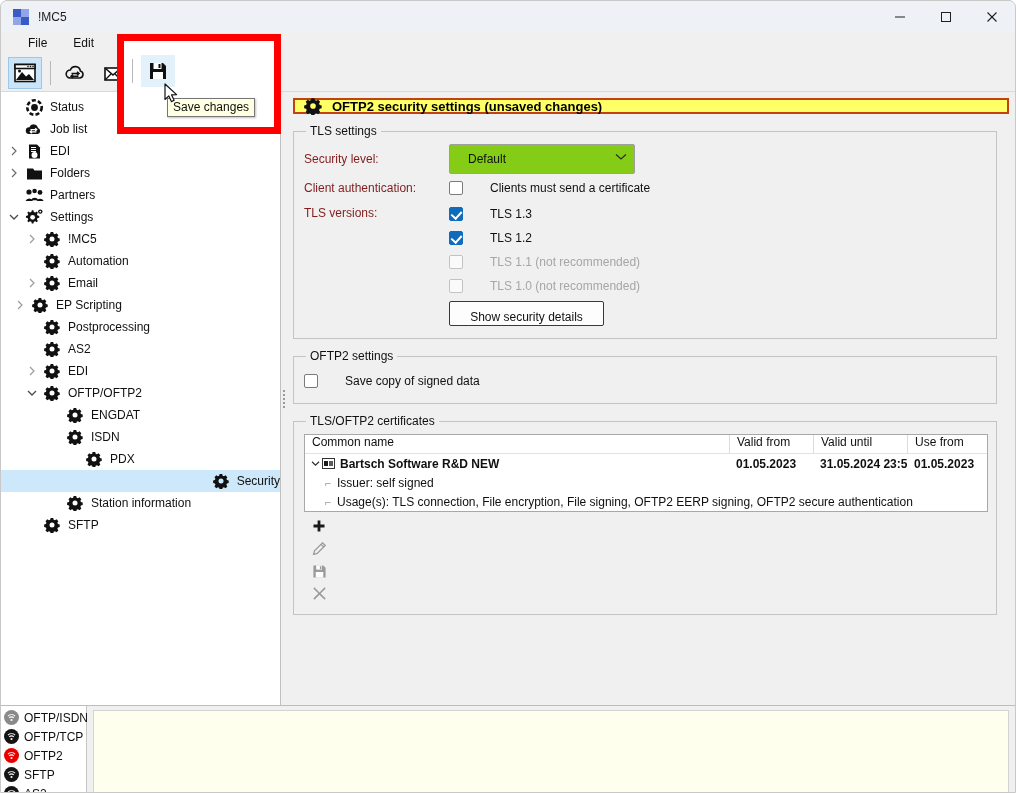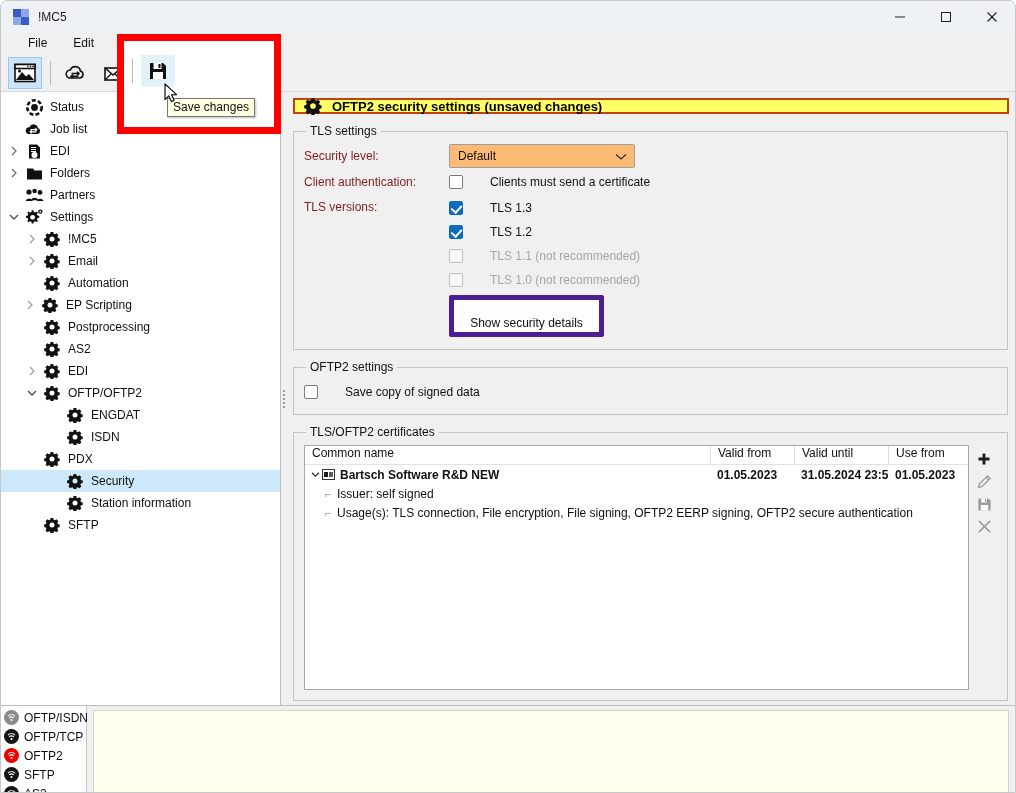--- a/index.html
+++ b/index.html
@@ -69,21 +69,21 @@
   .sidebar {
     width: 280px; background: #ffffff;
     border-right: 1px solid #c0c0c0;
     padding-top: 4px; overflow:hidden;
     position: relative;
   }
   .tree-row {
     display:flex; align-items:center; height: 22px;
     padding-left: 4px; white-space: nowrap; font-size: 12px; color:#101010;
   }
-  .tree-row.selected { background: #cde8fb; }
+  .tree-row.selected { background: #cde8fb; justify-content: flex-end; }
   .chev { width:18px; height:22px; display:flex; align-items:center; justify-content:center; color:#6b6b6b; flex:0 0 auto;}
   .chev.empty { visibility:hidden; }
   .tico { width:22px; display:flex; align-items:center; justify-content:center; flex:0 0 auto; }
   .tlabel { margin-left:5px; }
 
   .splitter { width: 6px; background:#f0f0f0; display:flex; align-items:center; justify-content:center; }
   .grip { width:2px; }
   .grip i { display:block; width:2px; height:2px; background:#9a9a9a; margin:2px 0; }
 
   
@@ -93,57 +93,57 @@
   }
   .page-header {
     background: #ffff66; border: 2px solid #c2410c;
     height: 16px; display:flex; align-items:center; padding-left: 9px;
     font-weight: bold; font-size: 13px; color:#000;
   }
   .page-header .gear { margin-right: 10px; display:flex; }
 
   fieldset.grp {
     border: 1px solid #c4c4c4; border-radius: 0;
-    margin: 10px 1px 0 0; padding: 6px 10px 10px 10px;
+    margin: 10px 12px 0 0; padding: 6px 10px 10px 10px;
   }
   fieldset.grp > legend { font-size: 12px; color:#101010; padding: 0 4px; margin-left: 2px; }
 
   .frow { display:flex; align-items:center; min-height: 24px; margin-bottom: 2px; }
   .flabel { width: 145px; font-size: 12px; color:#7f1d1d; }
   .fctl { flex:1; }
   .combo-wrap { position:relative; width:186px; }
   .combo-wrap .cv {
-    width:186px; height:24px; border:1px solid #9e9e9e; background:#fdba74;
-    display:flex; align-items:center; padding-left:8px; font-size:12px; color:#101010;
+    width:186px; height:30px; border:1px solid #9e9e9e; background:#84cc16;
+    display:flex; align-items:center; padding-left:18px; font-size:12px; color:#101010;
     border-radius:2px;
   }
   .combo-wrap .carrow { position:absolute; right:8px; top:6px; color:#2b2b2b; }
 
   .cbrow { display:flex; align-items:center; height:24px;gap:20px; }
   .cb {
     width:14px; height:14px; border:1px solid #7a7a7a; background:#fff;
     border-radius:2px; flex:0 0 auto; margin-right:7px; position:relative;
   }
   .cb.checked { background:#0f6cbd; border-color:#0f6cbd; }
   .cb.checked:after {
     content:""; position:absolute; left:3px; top:1px; width:5px; height:8px;
     border:solid #fff; border-width:0 2px 2px 0; transform:rotate(42deg);
   }
   .cb.disabled { border-color:#c3c3c3; background:#fafafa; }
   .cbtext { font-size:12px; color:#101010; }
   .cbtext.dim { color:#a6a6a6; }
 
   .btn {
-    height:25px; min-width:155px; border:5px solid #4c1d95; background:#fdfdfd;
+    height:25px; min-width:155px; border:1px solid #4c1d95; background:#fdfdfd;
     font-family:"Liberation Sans", sans-serif; font-size:12px; color:#101010;
-    border-radius:2px; padding:16px 10px;
+    border-radius:2px; padding:8px 10px;
   }
 
   
-  .certbox { display:flex; }
+  .certbox { display:flex;flex-direction:column; }
   .certtree {
     flex:1; background:#fff; border:1px solid #a8a8a8; height: 245px; overflow:hidden;
     position:relative;
   }
   .ct-header {
     display:flex; height:19px; font-size:12px; color:#101010; border-bottom:1px solid #e2e2e2;
   }
   .ct-header > div { padding-left: 7px; position:relative; }
   .ct-header > div + div { border-left:1px solid #dcdcdc; }
   .col-name { flex:1; }
@@ -374,94 +374,94 @@
         <span class="tico">
             <svg width="16" height="16" viewBox="0 0 16 16">
               <path d="M6.6 0.8 l2.8 0 l0.5 1.9 l1.4 0.6 l1.7 -1.05 l2 2 l-1.05 1.7 l0.6 1.4 l1.9 0.5 l0 2.8 l-1.9 0.5 l-0.6 1.4 l1.05 1.7 l-2 2 l-1.7 -1.05 l-1.4 0.6 l-0.5 1.9 l-2.8 0 l-0.5 -1.9 l-1.4 -0.6 l-1.7 1.05 l-2 -2 l1.05 -1.7 l-0.6 -1.4 l-1.9 -0.5 l0 -2.8 l1.9 -0.5 l0.6 -1.4 l-1.05 -1.7 l2 -2 l1.7 1.05 l1.4 -0.6 Z" fill="#111" transform="scale(0.92) translate(0.6,0.3)"></path>
               <circle cx="8" cy="8" r="2.5" fill="#fff"></circle>
             </svg>
           </span>
         <span class="tlabel">!MC5</span>
       </div>
 
       <div class="tree-row" style="padding-left:22px">
-        <span class="chev">
-            <svg width="8" height="10" viewBox="0 0 8 10">
-              <path d="M2 1 L6 5 L2 9" fill="none" stroke="#9b9b9b" stroke-width="1.2"></path>
-            </svg>
-          </span>
-        <span class="tico">
-            <svg width="16" height="16" viewBox="0 0 16 16">
-              <path d="M6.6 0.8 l2.8 0 l0.5 1.9 l1.4 0.6 l1.7 -1.05 l2 2 l-1.05 1.7 l0.6 1.4 l1.9 0.5 l0 2.8 l-1.9 0.5 l-0.6 1.4 l1.05 1.7 l-2 2 l-1.7 -1.05 l-1.4 0.6 l-0.5 1.9 l-2.8 0 l-0.5 -1.9 l-1.4 -0.6 l-1.7 1.05 l-2 -2 l1.05 -1.7 l-0.6 -1.4 l-1.9 -0.5 l0 -2.8 l1.9 -0.5 l0.6 -1.4 l-1.05 -1.7 l2 -2 l1.7 1.05 l1.4 -0.6 Z" fill="#111" transform="scale(0.92) translate(0.6,0.3)"></path>
-              <circle cx="8" cy="8" r="2.5" fill="#fff"></circle>
-            </svg>
-          </span>
-        <span class="tlabel">Email</span>
-      </div>
-
-      <div class="tree-row" style="padding-left:22px">
         <span class="chev empty"></span>
         <span class="tico">
             <svg width="16" height="16" viewBox="0 0 16 16">
               <path d="M6.6 0.8 l2.8 0 l0.5 1.9 l1.4 0.6 l1.7 -1.05 l2 2 l-1.05 1.7 l0.6 1.4 l1.9 0.5 l0 2.8 l-1.9 0.5 l-0.6 1.4 l1.05 1.7 l-2 2 l-1.7 -1.05 l-1.4 0.6 l-0.5 1.9 l-2.8 0 l-0.5 -1.9 l-1.4 -0.6 l-1.7 1.05 l-2 -2 l1.05 -1.7 l-0.6 -1.4 l-1.9 -0.5 l0 -2.8 l1.9 -0.5 l0.6 -1.4 l-1.05 -1.7 l2 -2 l1.7 1.05 l1.4 -0.6 Z" fill="#111" transform="scale(0.92) translate(0.6,0.3)"></path>
               <circle cx="8" cy="8" r="2.5" fill="#fff"></circle>
             </svg>
           </span>
         <span class="tlabel">Automation</span>
-      </div>
-
-      <div class="tree-row" style="padding-left:20px">
-        <span class="chev">
-            <svg width="8" height="10" viewBox="0 0 8 10">
-              <path d="M2 1 L6 5 L2 9" fill="none" stroke="#9b9b9b" stroke-width="1.2"></path>
-            </svg>
-          </span>
-        <span class="tico">
-            <svg width="16" height="16" viewBox="0 0 16 16">
-              <path d="M6.6 0.8 l2.8 0 l0.5 1.9 l1.4 0.6 l1.7 -1.05 l2 2 l-1.05 1.7 l0.6 1.4 l1.9 0.5 l0 2.8 l-1.9 0.5 l-0.6 1.4 l1.05 1.7 l-2 2 l-1.7 -1.05 l-1.4 0.6 l-0.5 1.9 l-2.8 0 l-0.5 -1.9 l-1.4 -0.6 l-1.7 1.05 l-2 -2 l1.05 -1.7 l-0.6 -1.4 l-1.9 -0.5 l0 -2.8 l1.9 -0.5 l0.6 -1.4 l-1.05 -1.7 l2 -2 l1.7 1.05 l1.4 -0.6 Z" fill="#111" transform="scale(0.92) translate(0.6,0.3)"></path>
-              <circle cx="8" cy="8" r="2.5" fill="#fff"></circle>
-            </svg>
-          </span>
-        <span class="tlabel">EP Scripting</span>
-      </div>
-
-      <div class="tree-row" style="padding-left:22px">
-        <span class="chev empty"></span>
-        <span class="tico">
-            <svg width="16" height="16" viewBox="0 0 16 16">
-              <path d="M6.6 0.8 l2.8 0 l0.5 1.9 l1.4 0.6 l1.7 -1.05 l2 2 l-1.05 1.7 l0.6 1.4 l1.9 0.5 l0 2.8 l-1.9 0.5 l-0.6 1.4 l1.05 1.7 l-2 2 l-1.7 -1.05 l-1.4 0.6 l-0.5 1.9 l-2.8 0 l-0.5 -1.9 l-1.4 -0.6 l-1.7 1.05 l-2 -2 l1.05 -1.7 l-0.6 -1.4 l-1.9 -0.5 l0 -2.8 l1.9 -0.5 l0.6 -1.4 l-1.05 -1.7 l2 -2 l1.7 1.05 l1.4 -0.6 Z" fill="#111" transform="scale(0.92) translate(0.6,0.3)"></path>
-              <circle cx="8" cy="8" r="2.5" fill="#fff"></circle>
-            </svg>
-          </span>
-        <span class="tlabel">Postprocessing</span>
-      </div>
-
-      <div class="tree-row" style="padding-left:22px">
-        <span class="chev empty"></span>
-        <span class="tico">
-            <svg width="16" height="16" viewBox="0 0 16 16">
-              <path d="M6.6 0.8 l2.8 0 l0.5 1.9 l1.4 0.6 l1.7 -1.05 l2 2 l-1.05 1.7 l0.6 1.4 l1.9 0.5 l0 2.8 l-1.9 0.5 l-0.6 1.4 l1.05 1.7 l-2 2 l-1.7 -1.05 l-1.4 0.6 l-0.5 1.9 l-2.8 0 l-0.5 -1.9 l-1.4 -0.6 l-1.7 1.05 l-2 -2 l1.05 -1.7 l-0.6 -1.4 l-1.9 -0.5 l0 -2.8 l1.9 -0.5 l0.6 -1.4 l-1.05 -1.7 l2 -2 l1.7 1.05 l1.4 -0.6 Z" fill="#111" transform="scale(0.92) translate(0.6,0.3)"></path>
-              <circle cx="8" cy="8" r="2.5" fill="#fff"></circle>
-            </svg>
-          </span>
-        <span class="tlabel">AS2</span>
       </div>
 
       <div class="tree-row" style="padding-left:22px">
         <span class="chev">
             <svg width="8" height="10" viewBox="0 0 8 10">
               <path d="M2 1 L6 5 L2 9" fill="none" stroke="#9b9b9b" stroke-width="1.2"></path>
             </svg>
           </span>
         <span class="tico">
             <svg width="16" height="16" viewBox="0 0 16 16">
               <path d="M6.6 0.8 l2.8 0 l0.5 1.9 l1.4 0.6 l1.7 -1.05 l2 2 l-1.05 1.7 l0.6 1.4 l1.9 0.5 l0 2.8 l-1.9 0.5 l-0.6 1.4 l1.05 1.7 l-2 2 l-1.7 -1.05 l-1.4 0.6 l-0.5 1.9 l-2.8 0 l-0.5 -1.9 l-1.4 -0.6 l-1.7 1.05 l-2 -2 l1.05 -1.7 l-0.6 -1.4 l-1.9 -0.5 l0 -2.8 l1.9 -0.5 l0.6 -1.4 l-1.05 -1.7 l2 -2 l1.7 1.05 l1.4 -0.6 Z" fill="#111" transform="scale(0.92) translate(0.6,0.3)"></path>
               <circle cx="8" cy="8" r="2.5" fill="#fff"></circle>
             </svg>
           </span>
+        <span class="tlabel">Email</span>
+      </div>
+
+      <div class="tree-row" style="padding-left:10px">
+        <span class="chev">
+            <svg width="8" height="10" viewBox="0 0 8 10">
+              <path d="M2 1 L6 5 L2 9" fill="none" stroke="#9b9b9b" stroke-width="1.2"></path>
+            </svg>
+          </span>
+        <span class="tico">
+            <svg width="16" height="16" viewBox="0 0 16 16">
+              <path d="M6.6 0.8 l2.8 0 l0.5 1.9 l1.4 0.6 l1.7 -1.05 l2 2 l-1.05 1.7 l0.6 1.4 l1.9 0.5 l0 2.8 l-1.9 0.5 l-0.6 1.4 l1.05 1.7 l-2 2 l-1.7 -1.05 l-1.4 0.6 l-0.5 1.9 l-2.8 0 l-0.5 -1.9 l-1.4 -0.6 l-1.7 1.05 l-2 -2 l1.05 -1.7 l-0.6 -1.4 l-1.9 -0.5 l0 -2.8 l1.9 -0.5 l0.6 -1.4 l-1.05 -1.7 l2 -2 l1.7 1.05 l1.4 -0.6 Z" fill="#111" transform="scale(0.92) translate(0.6,0.3)"></path>
+              <circle cx="8" cy="8" r="2.5" fill="#fff"></circle>
+            </svg>
+          </span>
+        <span class="tlabel">EP Scripting</span>
+      </div>
+
+      <div class="tree-row" style="padding-left:22px">
+        <span class="chev empty"></span>
+        <span class="tico">
+            <svg width="16" height="16" viewBox="0 0 16 16">
+              <path d="M6.6 0.8 l2.8 0 l0.5 1.9 l1.4 0.6 l1.7 -1.05 l2 2 l-1.05 1.7 l0.6 1.4 l1.9 0.5 l0 2.8 l-1.9 0.5 l-0.6 1.4 l1.05 1.7 l-2 2 l-1.7 -1.05 l-1.4 0.6 l-0.5 1.9 l-2.8 0 l-0.5 -1.9 l-1.4 -0.6 l-1.7 1.05 l-2 -2 l1.05 -1.7 l-0.6 -1.4 l-1.9 -0.5 l0 -2.8 l1.9 -0.5 l0.6 -1.4 l-1.05 -1.7 l2 -2 l1.7 1.05 l1.4 -0.6 Z" fill="#111" transform="scale(0.92) translate(0.6,0.3)"></path>
+              <circle cx="8" cy="8" r="2.5" fill="#fff"></circle>
+            </svg>
+          </span>
+        <span class="tlabel">Postprocessing</span>
+      </div>
+
+      <div class="tree-row" style="padding-left:22px">
+        <span class="chev empty"></span>
+        <span class="tico">
+            <svg width="16" height="16" viewBox="0 0 16 16">
+              <path d="M6.6 0.8 l2.8 0 l0.5 1.9 l1.4 0.6 l1.7 -1.05 l2 2 l-1.05 1.7 l0.6 1.4 l1.9 0.5 l0 2.8 l-1.9 0.5 l-0.6 1.4 l1.05 1.7 l-2 2 l-1.7 -1.05 l-1.4 0.6 l-0.5 1.9 l-2.8 0 l-0.5 -1.9 l-1.4 -0.6 l-1.7 1.05 l-2 -2 l1.05 -1.7 l-0.6 -1.4 l-1.9 -0.5 l0 -2.8 l1.9 -0.5 l0.6 -1.4 l-1.05 -1.7 l2 -2 l1.7 1.05 l1.4 -0.6 Z" fill="#111" transform="scale(0.92) translate(0.6,0.3)"></path>
+              <circle cx="8" cy="8" r="2.5" fill="#fff"></circle>
+            </svg>
+          </span>
+        <span class="tlabel">AS2</span>
+      </div>
+
+      <div class="tree-row" style="padding-left:22px">
+        <span class="chev">
+            <svg width="8" height="10" viewBox="0 0 8 10">
+              <path d="M2 1 L6 5 L2 9" fill="none" stroke="#9b9b9b" stroke-width="1.2"></path>
+            </svg>
+          </span>
+        <span class="tico">
+            <svg width="16" height="16" viewBox="0 0 16 16">
+              <path d="M6.6 0.8 l2.8 0 l0.5 1.9 l1.4 0.6 l1.7 -1.05 l2 2 l-1.05 1.7 l0.6 1.4 l1.9 0.5 l0 2.8 l-1.9 0.5 l-0.6 1.4 l1.05 1.7 l-2 2 l-1.7 -1.05 l-1.4 0.6 l-0.5 1.9 l-2.8 0 l-0.5 -1.9 l-1.4 -0.6 l-1.7 1.05 l-2 -2 l1.05 -1.7 l-0.6 -1.4 l-1.9 -0.5 l0 -2.8 l1.9 -0.5 l0.6 -1.4 l-1.05 -1.7 l2 -2 l1.7 1.05 l1.4 -0.6 Z" fill="#111" transform="scale(0.92) translate(0.6,0.3)"></path>
+              <circle cx="8" cy="8" r="2.5" fill="#fff"></circle>
+            </svg>
+          </span>
         <span class="tlabel">EDI</span>
       </div>
 
       <div class="tree-row" style="padding-left:22px">
         <span class="chev">
             <svg width="10" height="8" viewBox="0 0 10 8">
               <path d="M1 2 L5 6 L9 2" fill="none" stroke="#4b4b4b" stroke-width="1.3"></path>
             </svg>
           </span>
         <span class="tico">
@@ -488,21 +488,21 @@
         <span class="chev empty"></span>
         <span class="tico">
             <svg width="16" height="16" viewBox="0 0 16 16">
               <path d="M6.6 0.8 l2.8 0 l0.5 1.9 l1.4 0.6 l1.7 -1.05 l2 2 l-1.05 1.7 l0.6 1.4 l1.9 0.5 l0 2.8 l-1.9 0.5 l-0.6 1.4 l1.05 1.7 l-2 2 l-1.7 -1.05 l-1.4 0.6 l-0.5 1.9 l-2.8 0 l-0.5 -1.9 l-1.4 -0.6 l-1.7 1.05 l-2 -2 l1.05 -1.7 l-0.6 -1.4 l-1.9 -0.5 l0 -2.8 l1.9 -0.5 l0.6 -1.4 l-1.05 -1.7 l2 -2 l1.7 1.05 l1.4 -0.6 Z" fill="#111" transform="scale(0.92) translate(0.6,0.3)"></path>
               <circle cx="8" cy="8" r="2.5" fill="#fff"></circle>
             </svg>
           </span>
         <span class="tlabel">ISDN</span>
       </div>
 
-      <div class="tree-row" style="padding-left:22px">
+      <div class="tree-row" style="padding-left:64px">
         <span class="chev empty"></span>
         <span class="tico">
             <svg width="16" height="16" viewBox="0 0 16 16">
               <path d="M6.6 0.8 l2.8 0 l0.5 1.9 l1.4 0.6 l1.7 -1.05 l2 2 l-1.05 1.7 l0.6 1.4 l1.9 0.5 l0 2.8 l-1.9 0.5 l-0.6 1.4 l1.05 1.7 l-2 2 l-1.7 -1.05 l-1.4 0.6 l-0.5 1.9 l-2.8 0 l-0.5 -1.9 l-1.4 -0.6 l-1.7 1.05 l-2 -2 l1.05 -1.7 l-0.6 -1.4 l-1.9 -0.5 l0 -2.8 l1.9 -0.5 l0.6 -1.4 l-1.05 -1.7 l2 -2 l1.7 1.05 l1.4 -0.6 Z" fill="#111" transform="scale(0.92) translate(0.6,0.3)"></path>
               <circle cx="8" cy="8" r="2.5" fill="#fff"></circle>
             </svg>
           </span>
         <span class="tlabel">PDX</span>
       </div>
 

